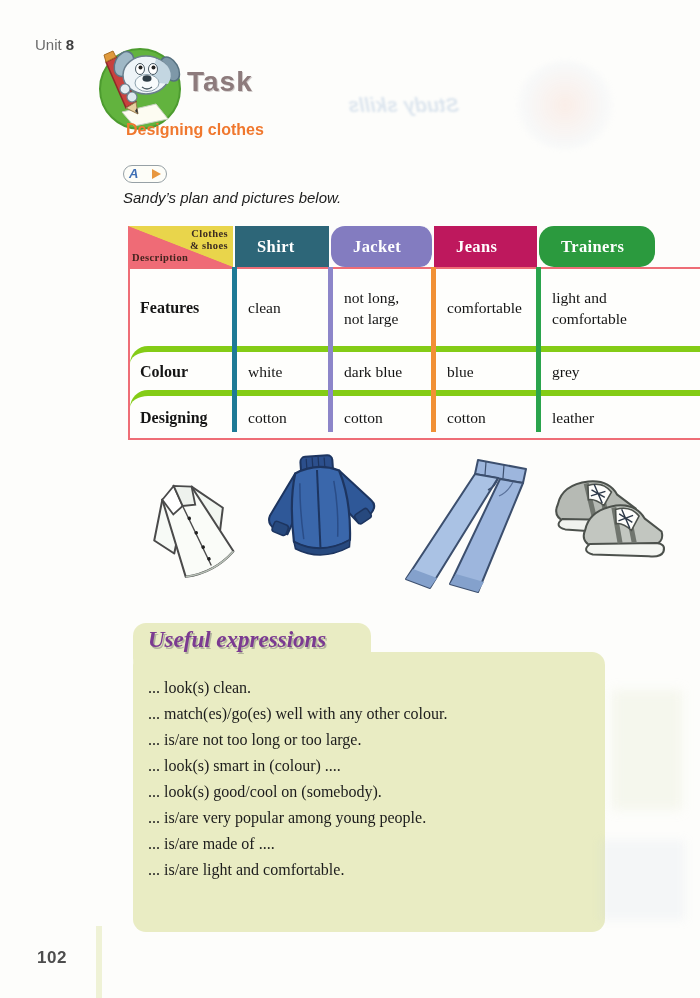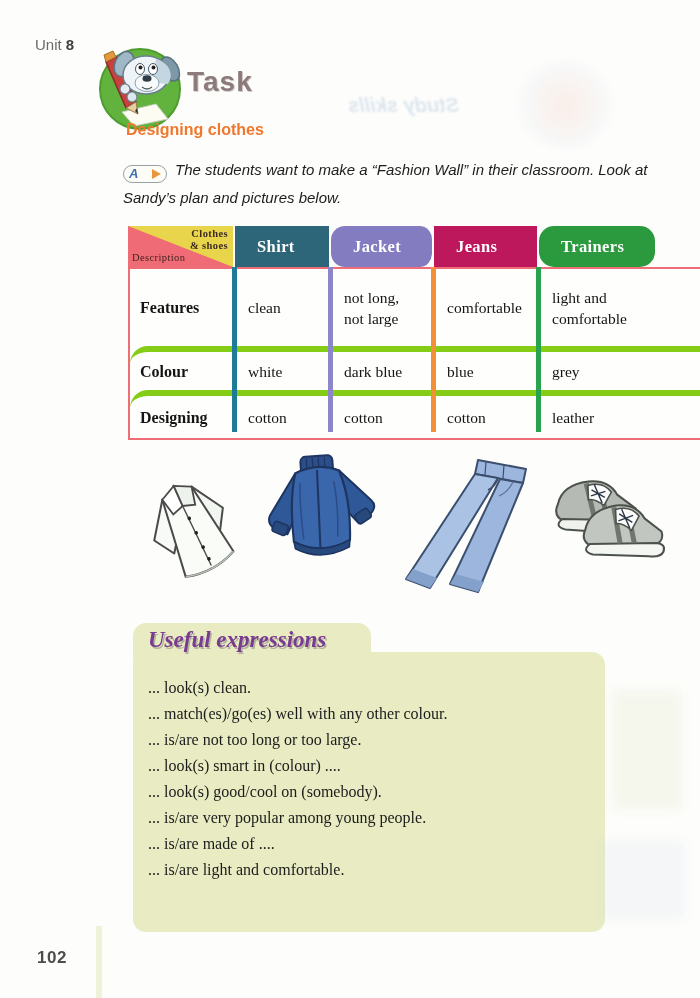--- a/index.html
+++ b/index.html
@@ -28,21 +28,21 @@
   .ftable{left:128px;top:226px;width:607px;}
   .thead{display:flex;height:41px;}
   .th{box-sizing:border-box;color:#fff;font-family:"Liberation Serif",serif;font-weight:bold;
       font-size:16.5px;letter-spacing:.4px;display:flex;align-items:center;justify-content:flex-start;
       padding-left:22px;border-right:2px solid #fdfdfb;}
   .th:last-child{border-right:none;border-radius:15px;}
   .th.corner{position:relative;padding:0;width:107px;
       background:linear-gradient(to bottom left,#e9d54b 49.5%,#ef6b76 50.5%);}
   .corner-top{position:absolute;right:5px;top:2px;text-align:right;color:#3c2b22;
       font-size:10.5px;font-weight:bold;line-height:12px;}
-  .corner-bottom{position:absolute;left:4px;bottom:4px;color:#43241f;font-size:10.5px;font-weight:normal;}
+  .corner-bottom{position:absolute;left:4px;bottom:4px;color:#43241f;font-size:10.5px;font-weight:bold;}
   .c-shirt{width:96px;background:#2d6678;}
   .c-jacket{width:103px;background:#837cc0;border-radius:14px;}
   .c-jeans{width:105px;background:#be185d;}
   .c-trainers{width:116px;background:#2b9a3e;}
 
   .tbody{border:2px solid #ee6d76;background:#fefefc;}
   .tr{display:flex;}
   .tr + .tr{border-top:6px solid #84cc16;border-radius:18px;}
   .td{box-sizing:border-box;display:flex;align-items:center;
       font-family:"Liberation Serif",serif;font-size:15.5px;color:#141414;padding-left:13px;
@@ -120,21 +120,21 @@
   <circle cx="38" cy="55" r="5" fill="#dde8ee" stroke="#6b7f8e" stroke-width="1.2"></circle>
 </svg>
 
 <div class="abs task-title">Task</div>
 <div class="abs section-title">Designing clothes</div>
 
 <div class="abs instruction">
   <span class="badge">
       <span class="a">A</span>
       <span class="tri"></span>
-    </span><span>The students want to make a “Fashion Wall” in their classroom. Look at</span><br>
+    </span><br>
   <span>Sandy’s plan and pictures below.</span>
 </div>
 
 <div class="abs ftable" style="position:absolute;">
   <div class="thead">
     <div class="th corner">
       <div class="corner-top">
         <span>Clothes</span><br>
         <span>&amp; shoes</span>
       </div>

